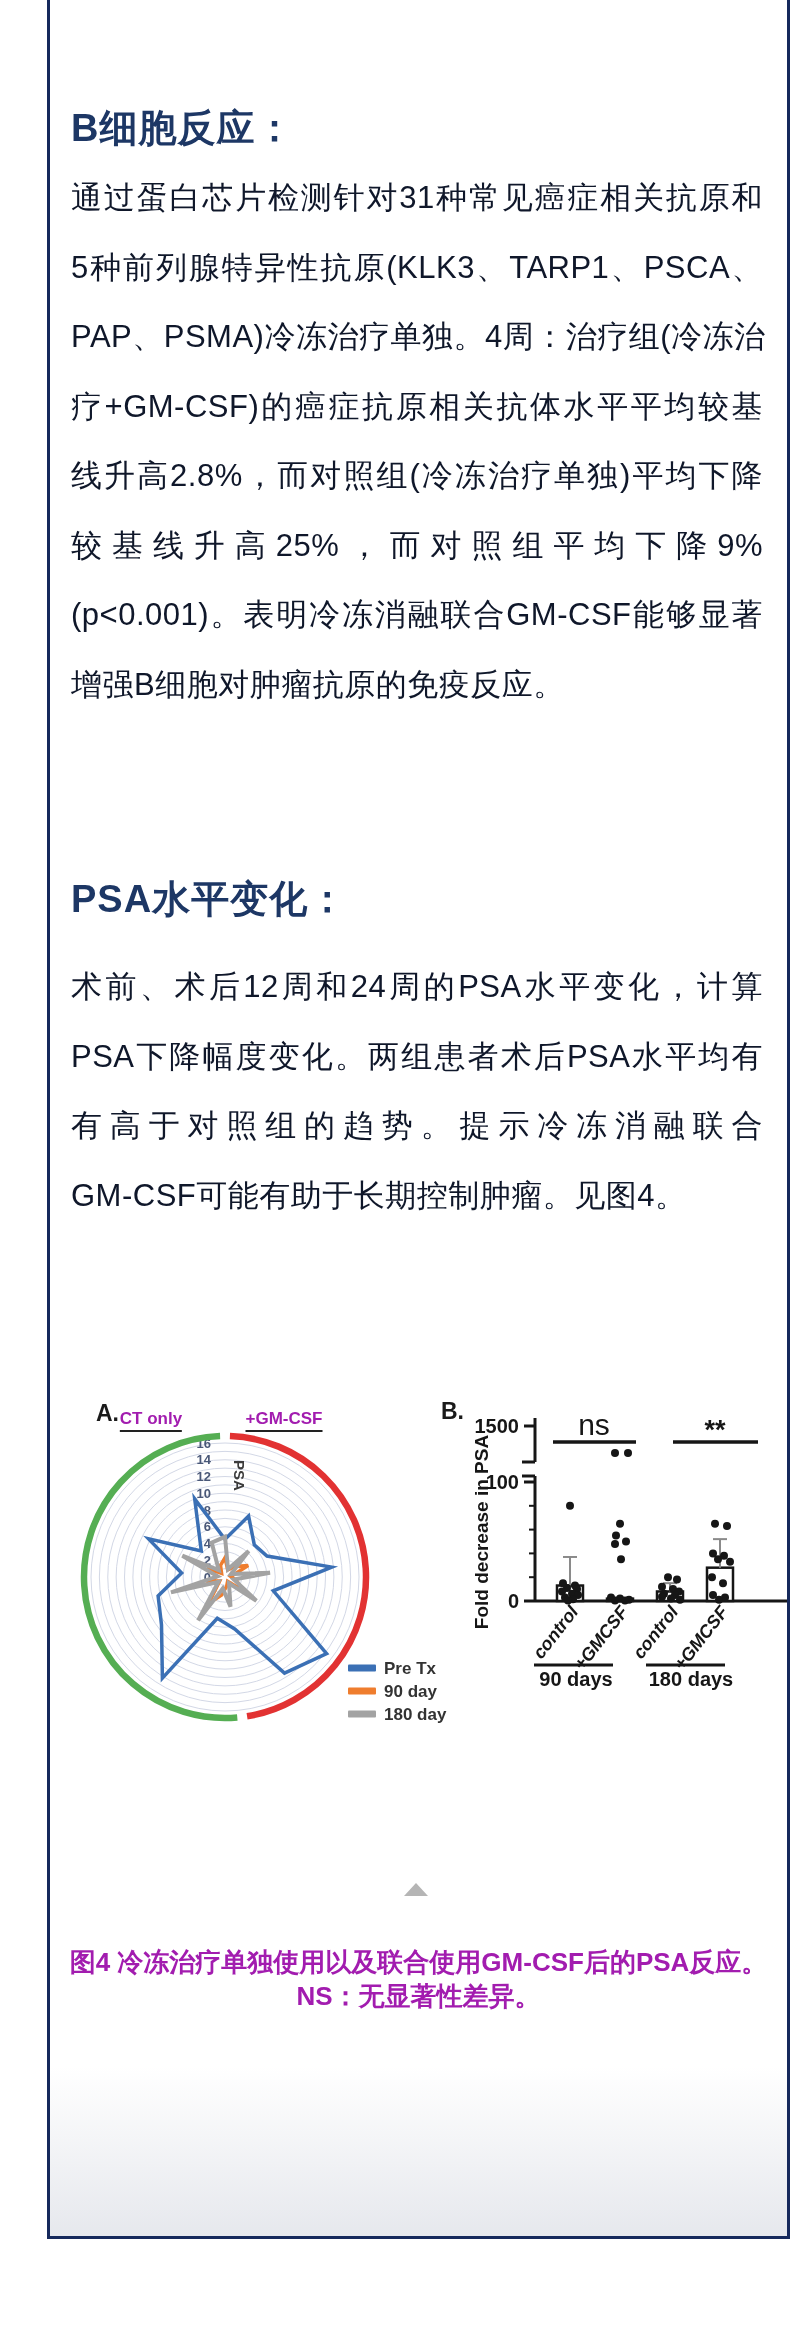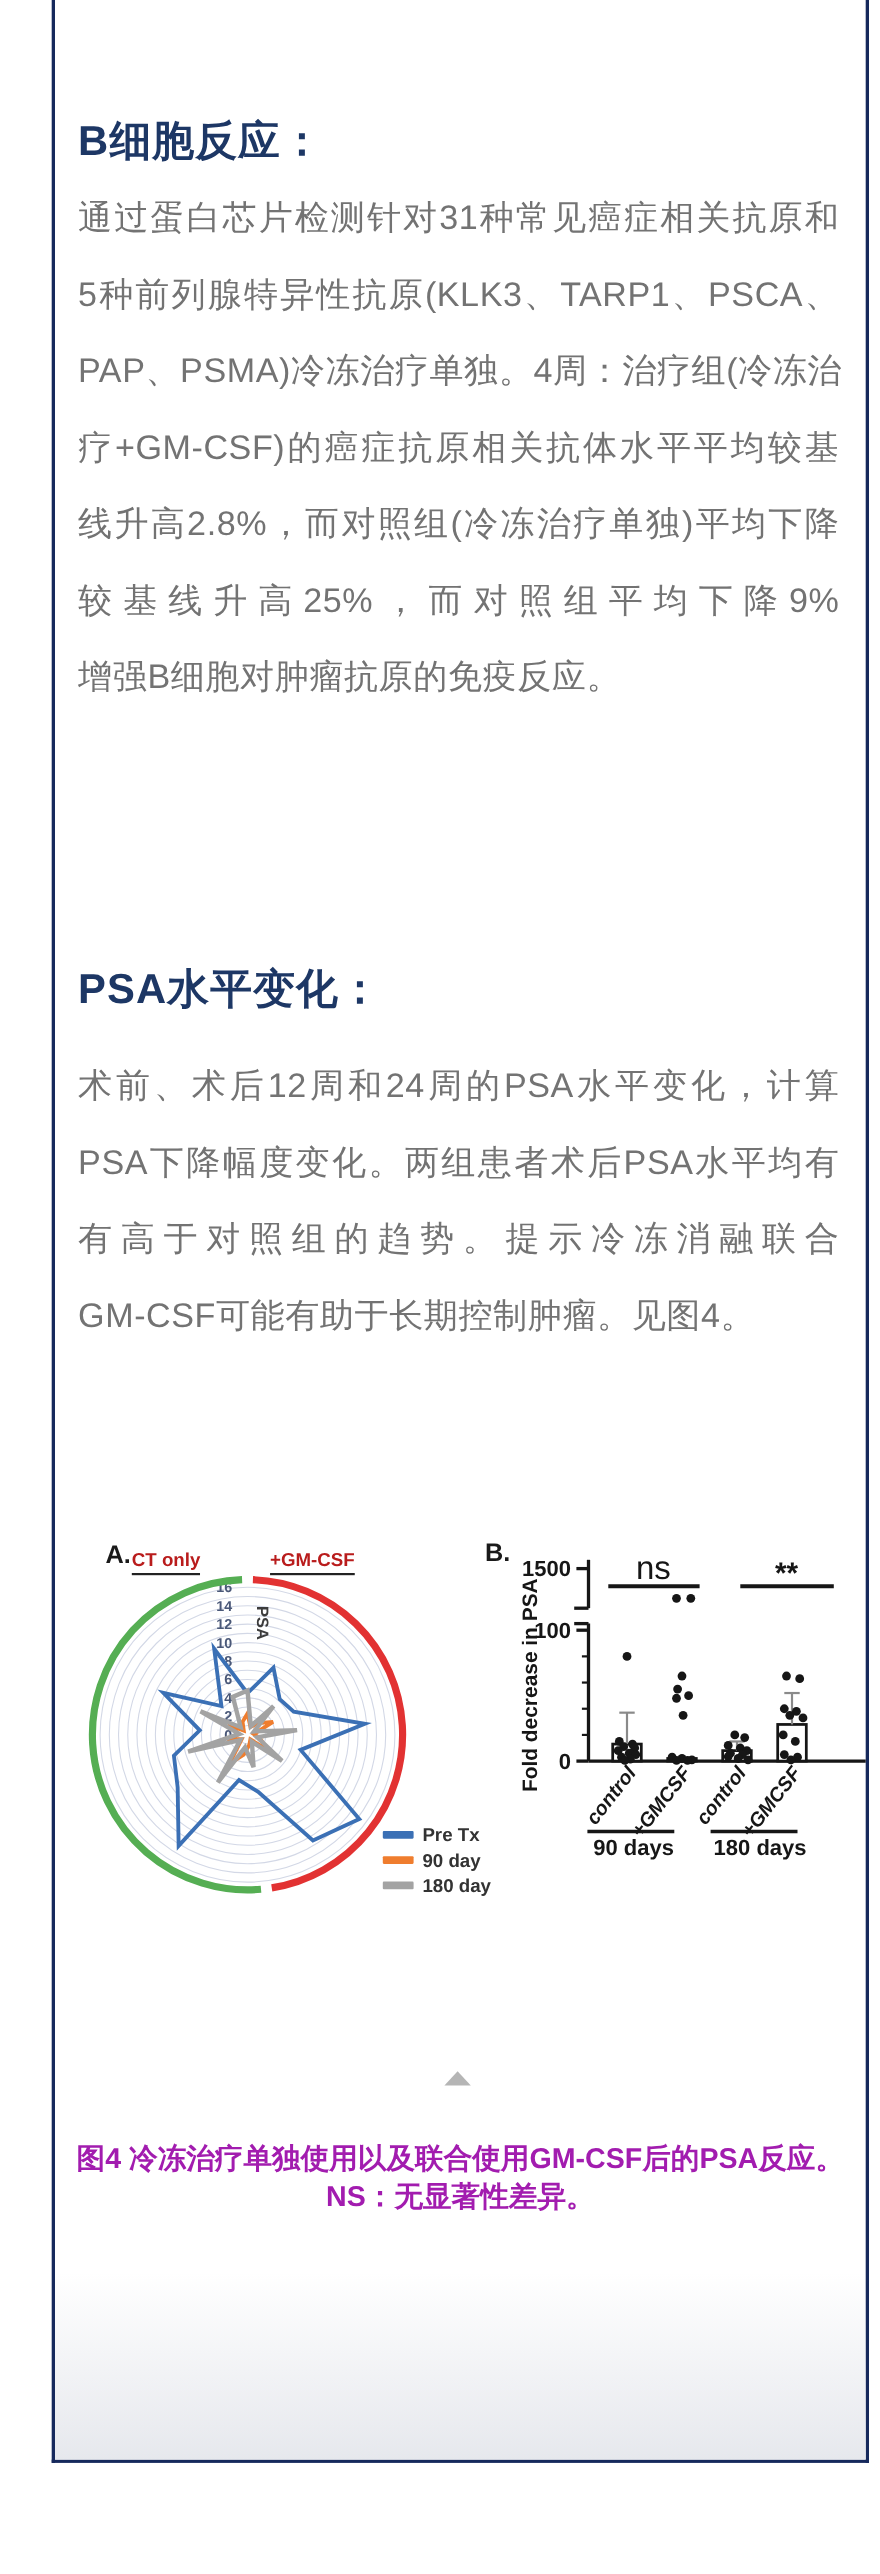--- a/index.html
+++ b/index.html
@@ -6,26 +6,26 @@
   #page{position:relative;width:800px;height:2272px;background:#ffffff;overflow:hidden;
         font-family:"Liberation Sans","DejaVu Sans",sans-serif;margin-left:18px;}
   
   #card{position:absolute;left:29px;top:-6px;width:743px;height:2245px;background:#ffffff;
         border-left:3px solid #16295c;border-right:3px solid #16295c;border-bottom:3px solid #16295c;
         box-sizing:border-box;}
   #card-bottom-fade{position:absolute;left:0;right:0;bottom:0;height:170px;
         background:linear-gradient(to bottom,rgba(232,234,238,0) 0%,#e6e8ed 100%);}
   .sec-title{position:absolute;left:53px;font-size:38px;font-weight:700;color:#1d3765;
         letter-spacing:1px;white-space:nowrap;}
-  .para{position:absolute;left:53px;width:692px;color:#737373;font-size:31px;letter-spacing:0.5px;}
+  .para{position:absolute;left:53px;width:692px;color:#0f172a;font-size:31px;letter-spacing:0.5px;}
   .para .line{height:69.5px;line-height:69.5px;text-align:justify;text-align-last:justify;
         white-space:nowrap;overflow:visible;}
   .para .line.last{text-align-last:left;}
   .panel-label{position:absolute;font-size:23px;font-weight:600;color:#1a1a1a;}
-  .arm-label{position:absolute;transform:translateX(-50%);font-size:17px;font-weight:700;color:#b91c1c;
+  .arm-label{position:absolute;transform:translateX(-50%);font-size:17px;font-weight:700;color:#a21caf;
         border-bottom:2px solid #222222;padding-bottom:1px;white-space:nowrap;}
   #scroll-top{position:absolute;left:386px;top:1883px;width:0;height:0;cursor:pointer;
         border-left:12px solid transparent;border-right:12px solid transparent;
         border-bottom:13px solid #b5b5b5;}
   #caption{position:absolute;left:32px;top:1946px;width:737px;text-align:center;
         font-size:26px;font-weight:700;color:#a21caf;}
   #caption .cap-line{line-height:33.5px;}
   svg{position:absolute;overflow:visible;}
   text{font-family:"Liberation Sans","DejaVu Sans",sans-serif;}
 </style>
@@ -38,20 +38,21 @@
   </div>
 
   <div class="sec-title" style="top:103px;">B细胞反应：</div>
   <div class="para" style="top:163px;">
     <div class="line">通过蛋白芯片检测针对31种常见癌症相关抗原和</div>
     <div class="line">5种前列腺特异性抗原(KLK3、TARP1、PSCA、</div>
     <div class="line">PAP、PSMA)冷冻治疗单独。4周：治疗组(冷冻治</div>
     <div class="line">疗+GM-CSF)的癌症抗原相关抗体水平平均较基</div>
     <div class="line">线升高2.8%，而对照组(冷冻治疗单独)平均下降</div>
     <div class="line">较基线升高25%，而对照组平均下降9%</div>
+    <div class="line">(p&lt;0.001)。表明冷冻消融联合GM-CSF能够显著</div>
     <div class="line last">增强B细胞对肿瘤抗原的免疫反应。</div>
   </div>
 
   <div class="sec-title" style="top:874px;">PSA水平变化：</div>
   <div class="para" style="top:952px;">
     <div class="line">术前、术后12周和24周的PSA水平变化，计算</div>
     <div class="line">PSA下降幅度变化。两组患者术后PSA水平均有</div>
     <div class="line">有高于对照组的趋势。提示冷冻消融联合</div>
     <div class="line last">GM-CSF可能有助于长期控制肿瘤。见图4。</div>
   </div>

